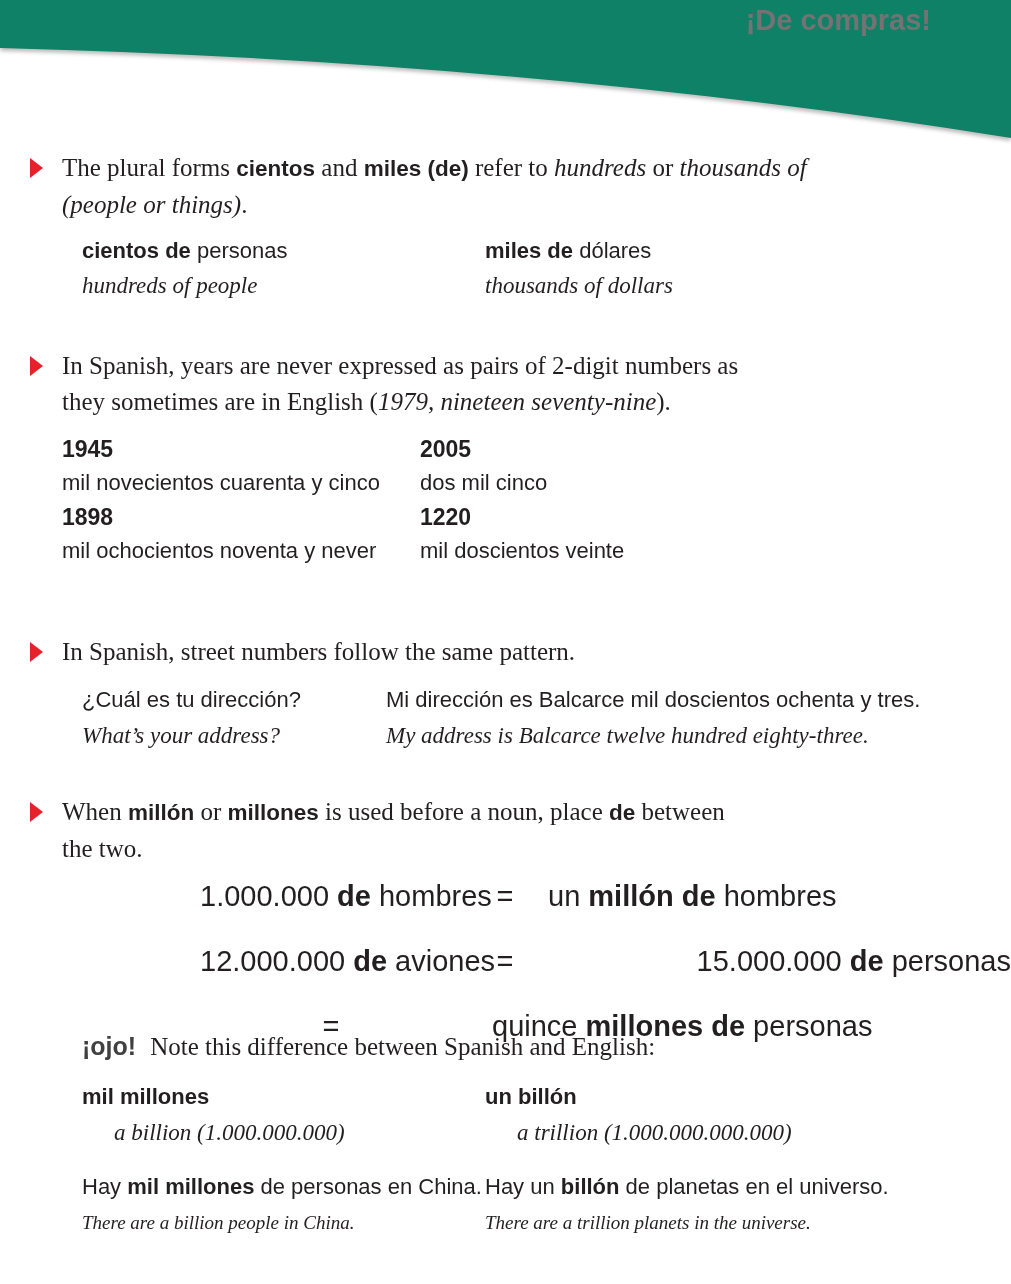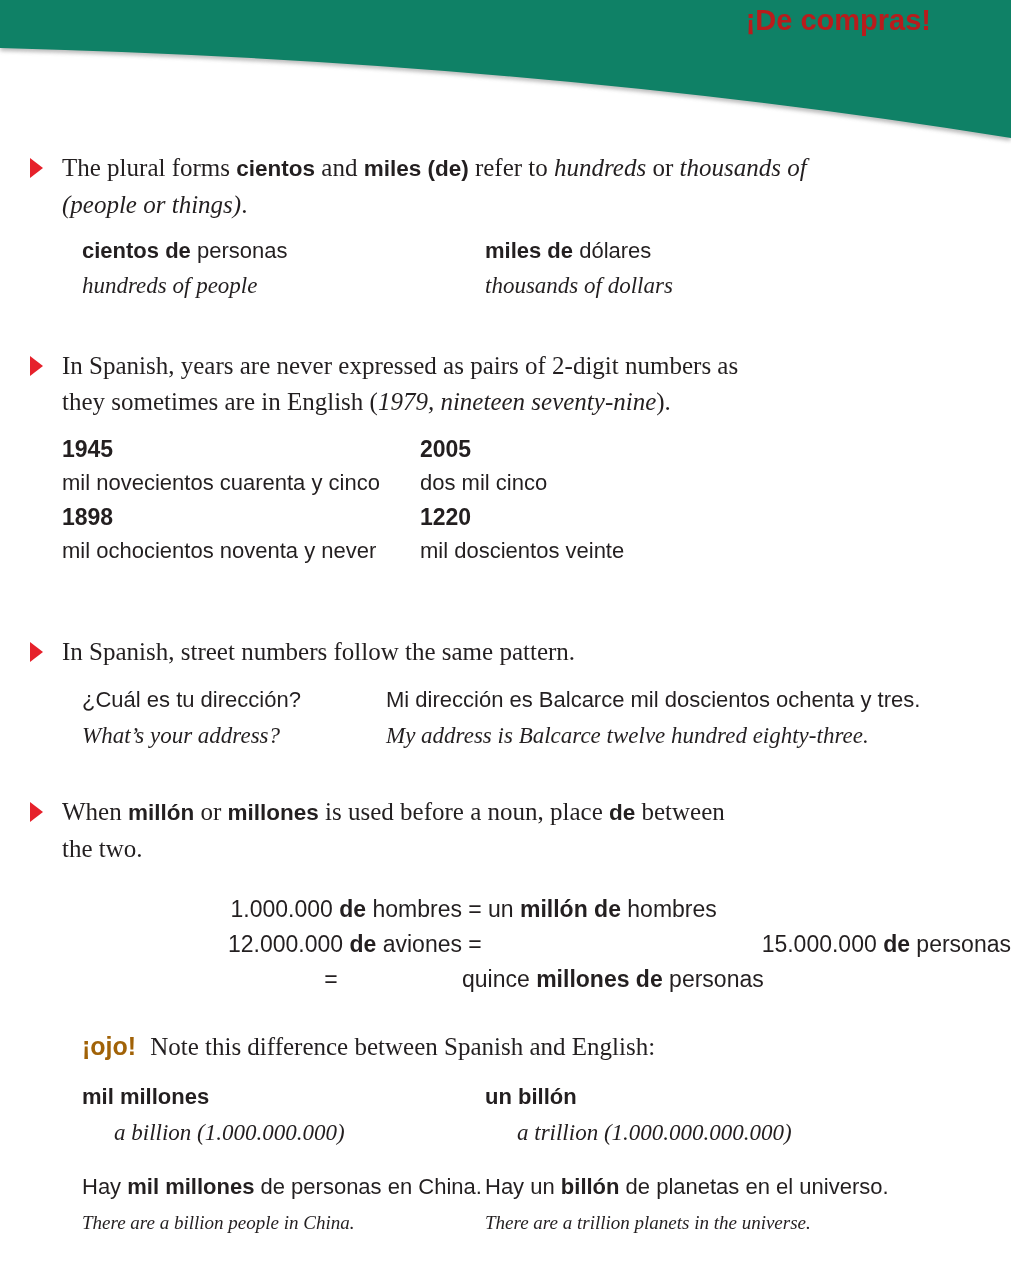--- a/index.html
+++ b/index.html
@@ -12,21 +12,21 @@
     color: #231f20;
   }
   .page { position: absolute; inset: 0; }
 
   
   .banner { position: absolute; top: 0; left: 0; width: 1011px; height: 160px; }
   .banner-title {
     position: absolute; top: 3px; right: 80px;
     font-family: "Liberation Sans", sans-serif;
     font-weight: bold; font-size: 29px; line-height: 34px;
-    color: #b91c1c; white-space: nowrap;
+    color: #737373; white-space: nowrap;
   }
 
   
   .sec { position: absolute; left: 0; width: 1011px; }
   .marker {
     position: absolute; left: 30px; top: 8px;
     width: 0; height: 0;
     border-left: 13px solid #e6212b;
     border-top: 10px solid transparent;
     border-bottom: 10px solid transparent;
@@ -58,34 +58,34 @@
   }
   .year-num { font-weight: bold; font-size: 23px; line-height: 34px; }
   .year-words { font-size: 22px; line-height: 34px; white-space: nowrap; }
 
   
   .dialog-grid { margin-top: 12px; padding-left: 82px; display: grid; grid-template-columns: 304px 1fr; }
   .dialog-grid .es-line, .dialog-grid .en-line { line-height: 36px; }
 
   
   .equations {
-    margin-top: 25px; margin-left: 200px;
+    margin-top: 12px; margin-left: 200px;
     display: grid; grid-template-columns: 262px 26px 1fr;
     font-family: "Liberation Sans", sans-serif;
-    font-size: 23px; line-height: 35px;
+    font-size: 29px; line-height: 35px; gap: 30px;
   }
   .eq-left { text-align: right; white-space: nowrap; }
   .eq-sign { text-align: center; }
   .eq-right { text-align: left; white-space: nowrap; }
 
   
   .ojo-title { padding-left: 82px; font-size: 25px; line-height: 36px; white-space: nowrap; }
   .ojo-label {
     font-family: "Liberation Sans", sans-serif;
-    font-weight: bold; color: #a16207; margin-right: 14px;
+    font-weight: bold; color: #404040; margin-right: 14px;
   }
   .ojo-grid { margin-top: 14px; padding-left: 82px; display: grid; grid-template-columns: 403px 1fr; }
   .ojo-term { font-family: "Liberation Sans", sans-serif; font-weight: bold; font-size: 22px; line-height: 36px; white-space: nowrap; }
   .ojo-gloss { font-family: "Liberation Serif", serif; font-style: italic; font-size: 23px; line-height: 36px; white-space: nowrap; margin-left: 32px; }
   .ojo-ex { font-family: "Liberation Sans", sans-serif; font-size: 22px; line-height: 36px; white-space: nowrap; }
   .ojo-ex-en { font-family: "Liberation Serif", serif; font-style: italic; font-size: 19px; line-height: 36px; white-space: nowrap; }
 </style>
 </head>
 <body>
 

